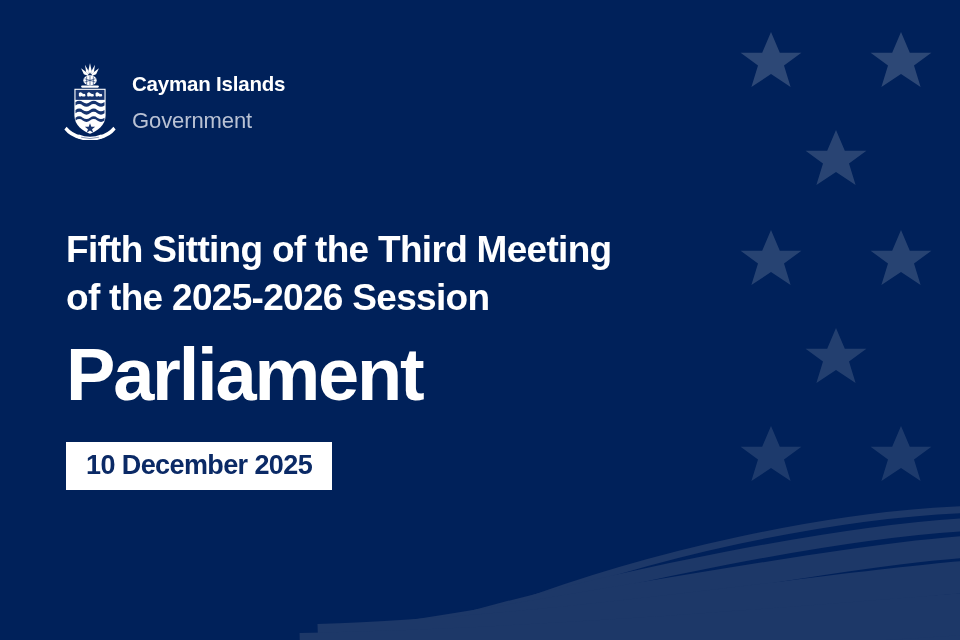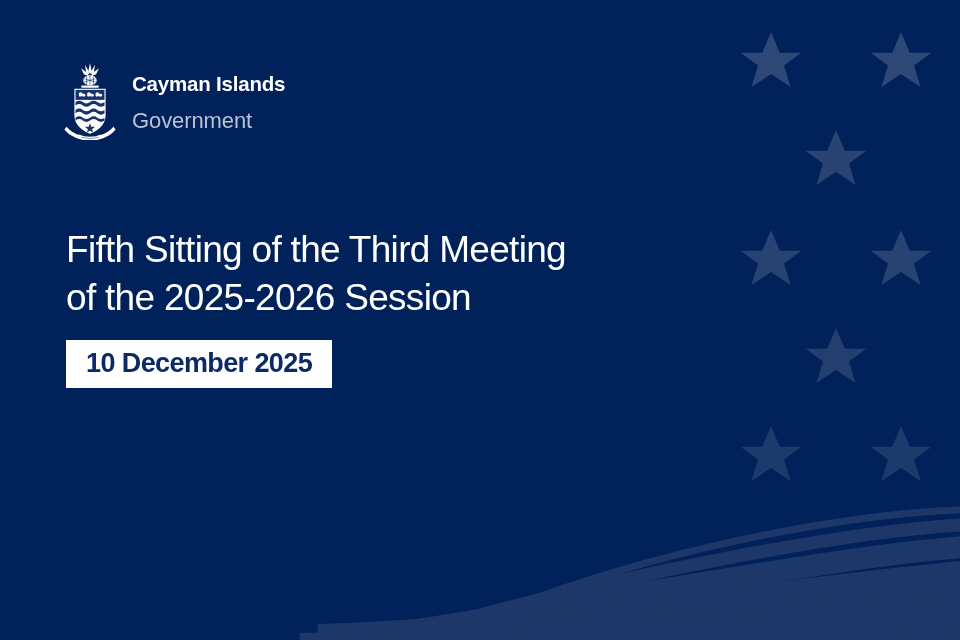--- a/index.html
+++ b/index.html
@@ -65,37 +65,37 @@
   
   .content {
     position: absolute;
     left: 66px;
     top: 226px;
     width: 640px;
   }
   .eyebrow {
     color: #ffffff;
     font-size: 37px;
-    font-weight: 400;
+    font-weight: 700;
     line-height: 1.30;
     letter-spacing: -0.7px;
     margin: 0;
     white-space: pre-line;
   }
   .headline {
     color: #ffffff;
     font-size: 74px;
     font-weight: 700;
     letter-spacing: -2.2px;
     line-height: 1.0;
     margin: 16px 0 0 0;
   }
   .date-badge {
     display: inline-block;
-    margin-top: 18px;
+    margin-top: 30px;
     background: #ffffff;
     color: #0b2a66;
     font-size: 27px;
     font-weight: 700;
     letter-spacing: -0.6px;
     padding: 10px 20px 11px 20px;
     line-height: 1.0;
   }
 </style>
 </head>
@@ -183,16 +183,17 @@
 
     <div class="logo-words">
       <div class="logo-line1">Cayman Islands</div>
       <div class="logo-line2">Government</div>
     </div>
   </div>
 
   <div class="content">
     <p class="eyebrow">Fifth Sitting of the Third Meeting
 of the 2025-2026 Session</p>
+    <h1 class="headline">Parliament</h1>
     <div class="date-badge">10 December 2025</div>
   </div>
 
 </div>
 
 </body></html>

